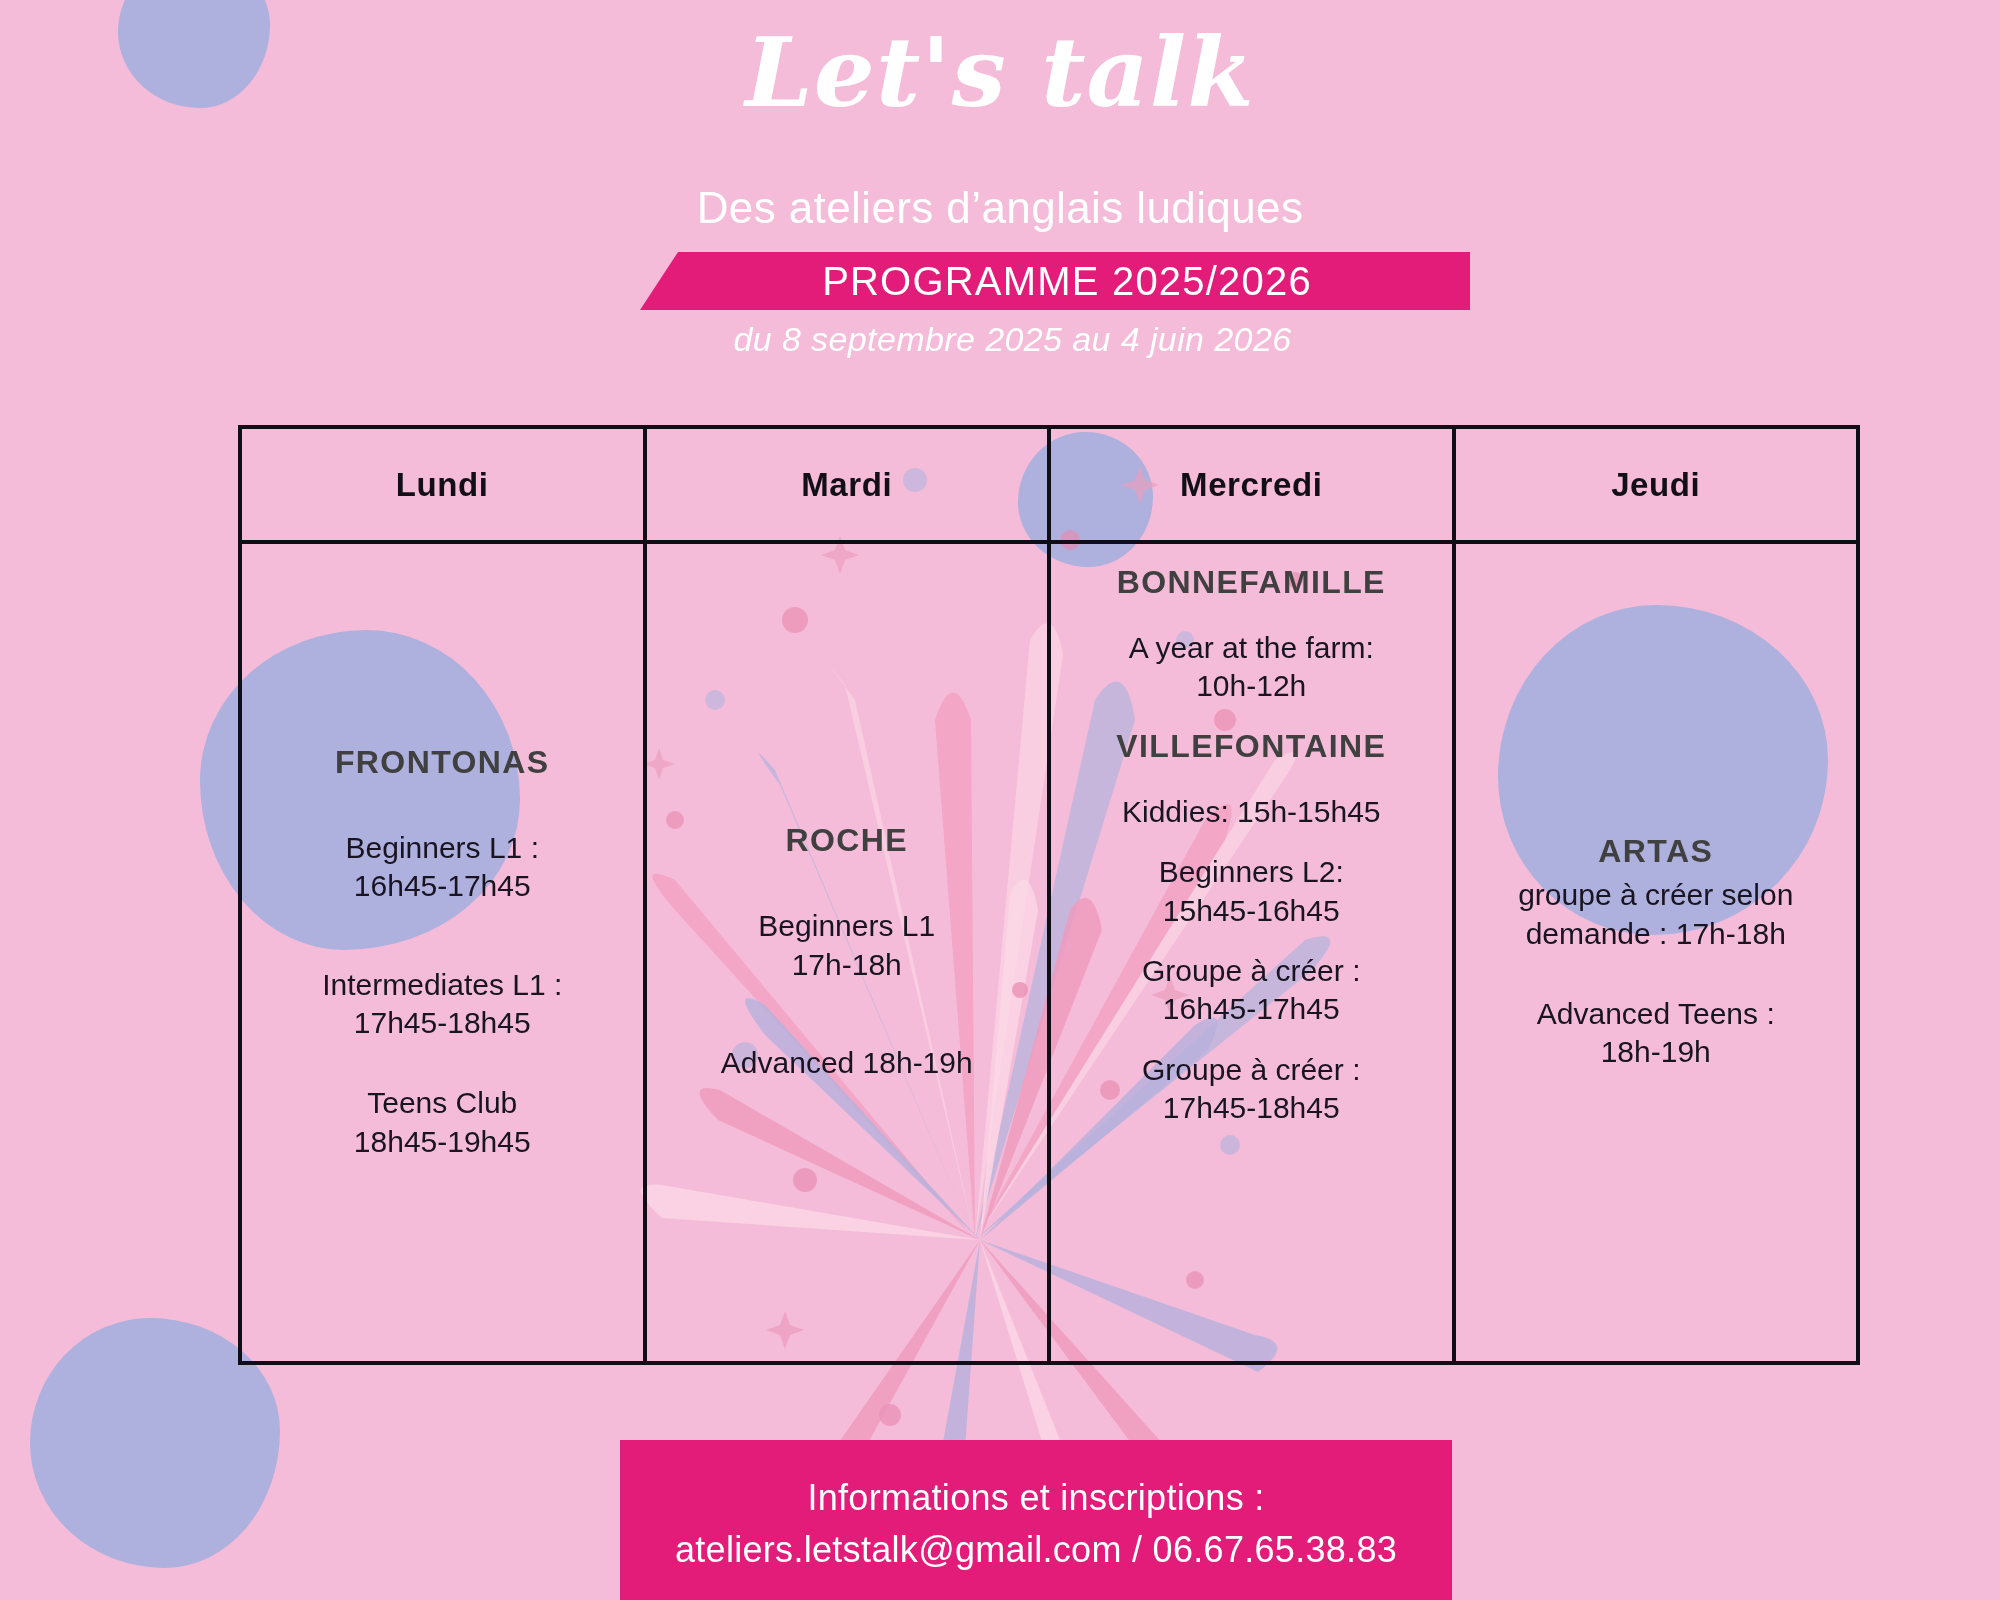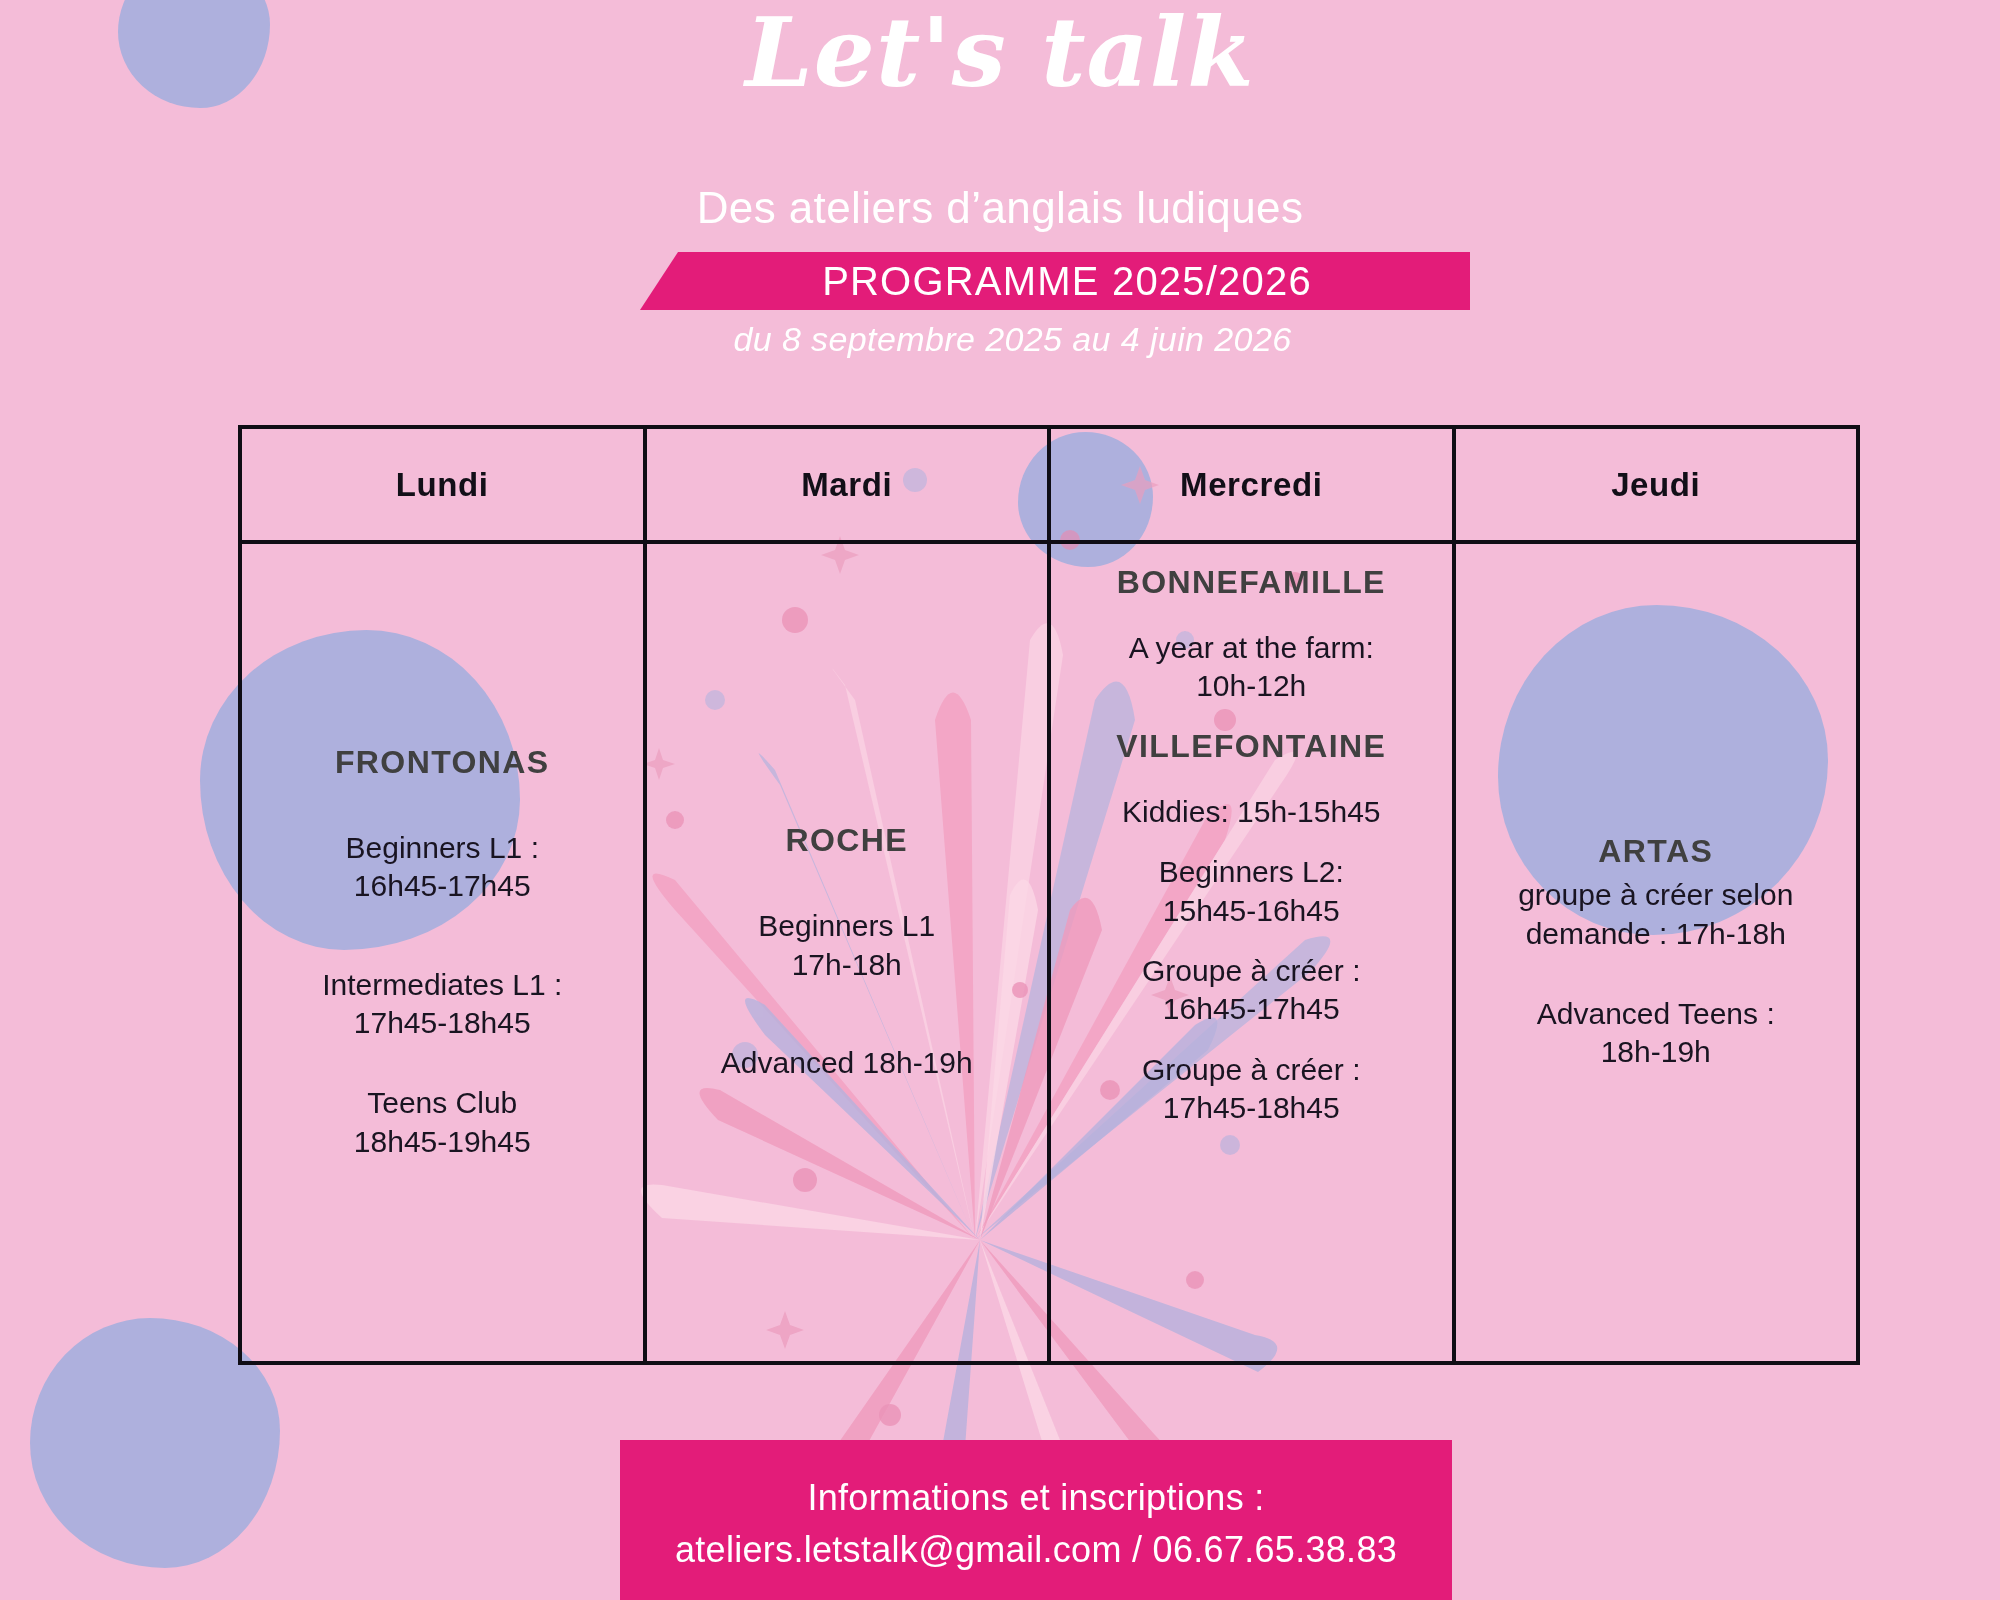--- a/index.html
+++ b/index.html
@@ -53,21 +53,21 @@
 
   
   .header {
     position: relative;
     z-index: 3;
     text-align: center;
   }
   .title {
     position: absolute;
     left: 0; right: 0;
-    top: 0;
+    top: 20px;
     color: #ffffff;
     font-family: "DejaVu Serif", serif;
     font-style: italic;
     font-weight: bold;
     font-size: 96px;
     letter-spacing: 1px;
     line-height: 1.1;
   }
   .subtitle {
     position: absolute;

